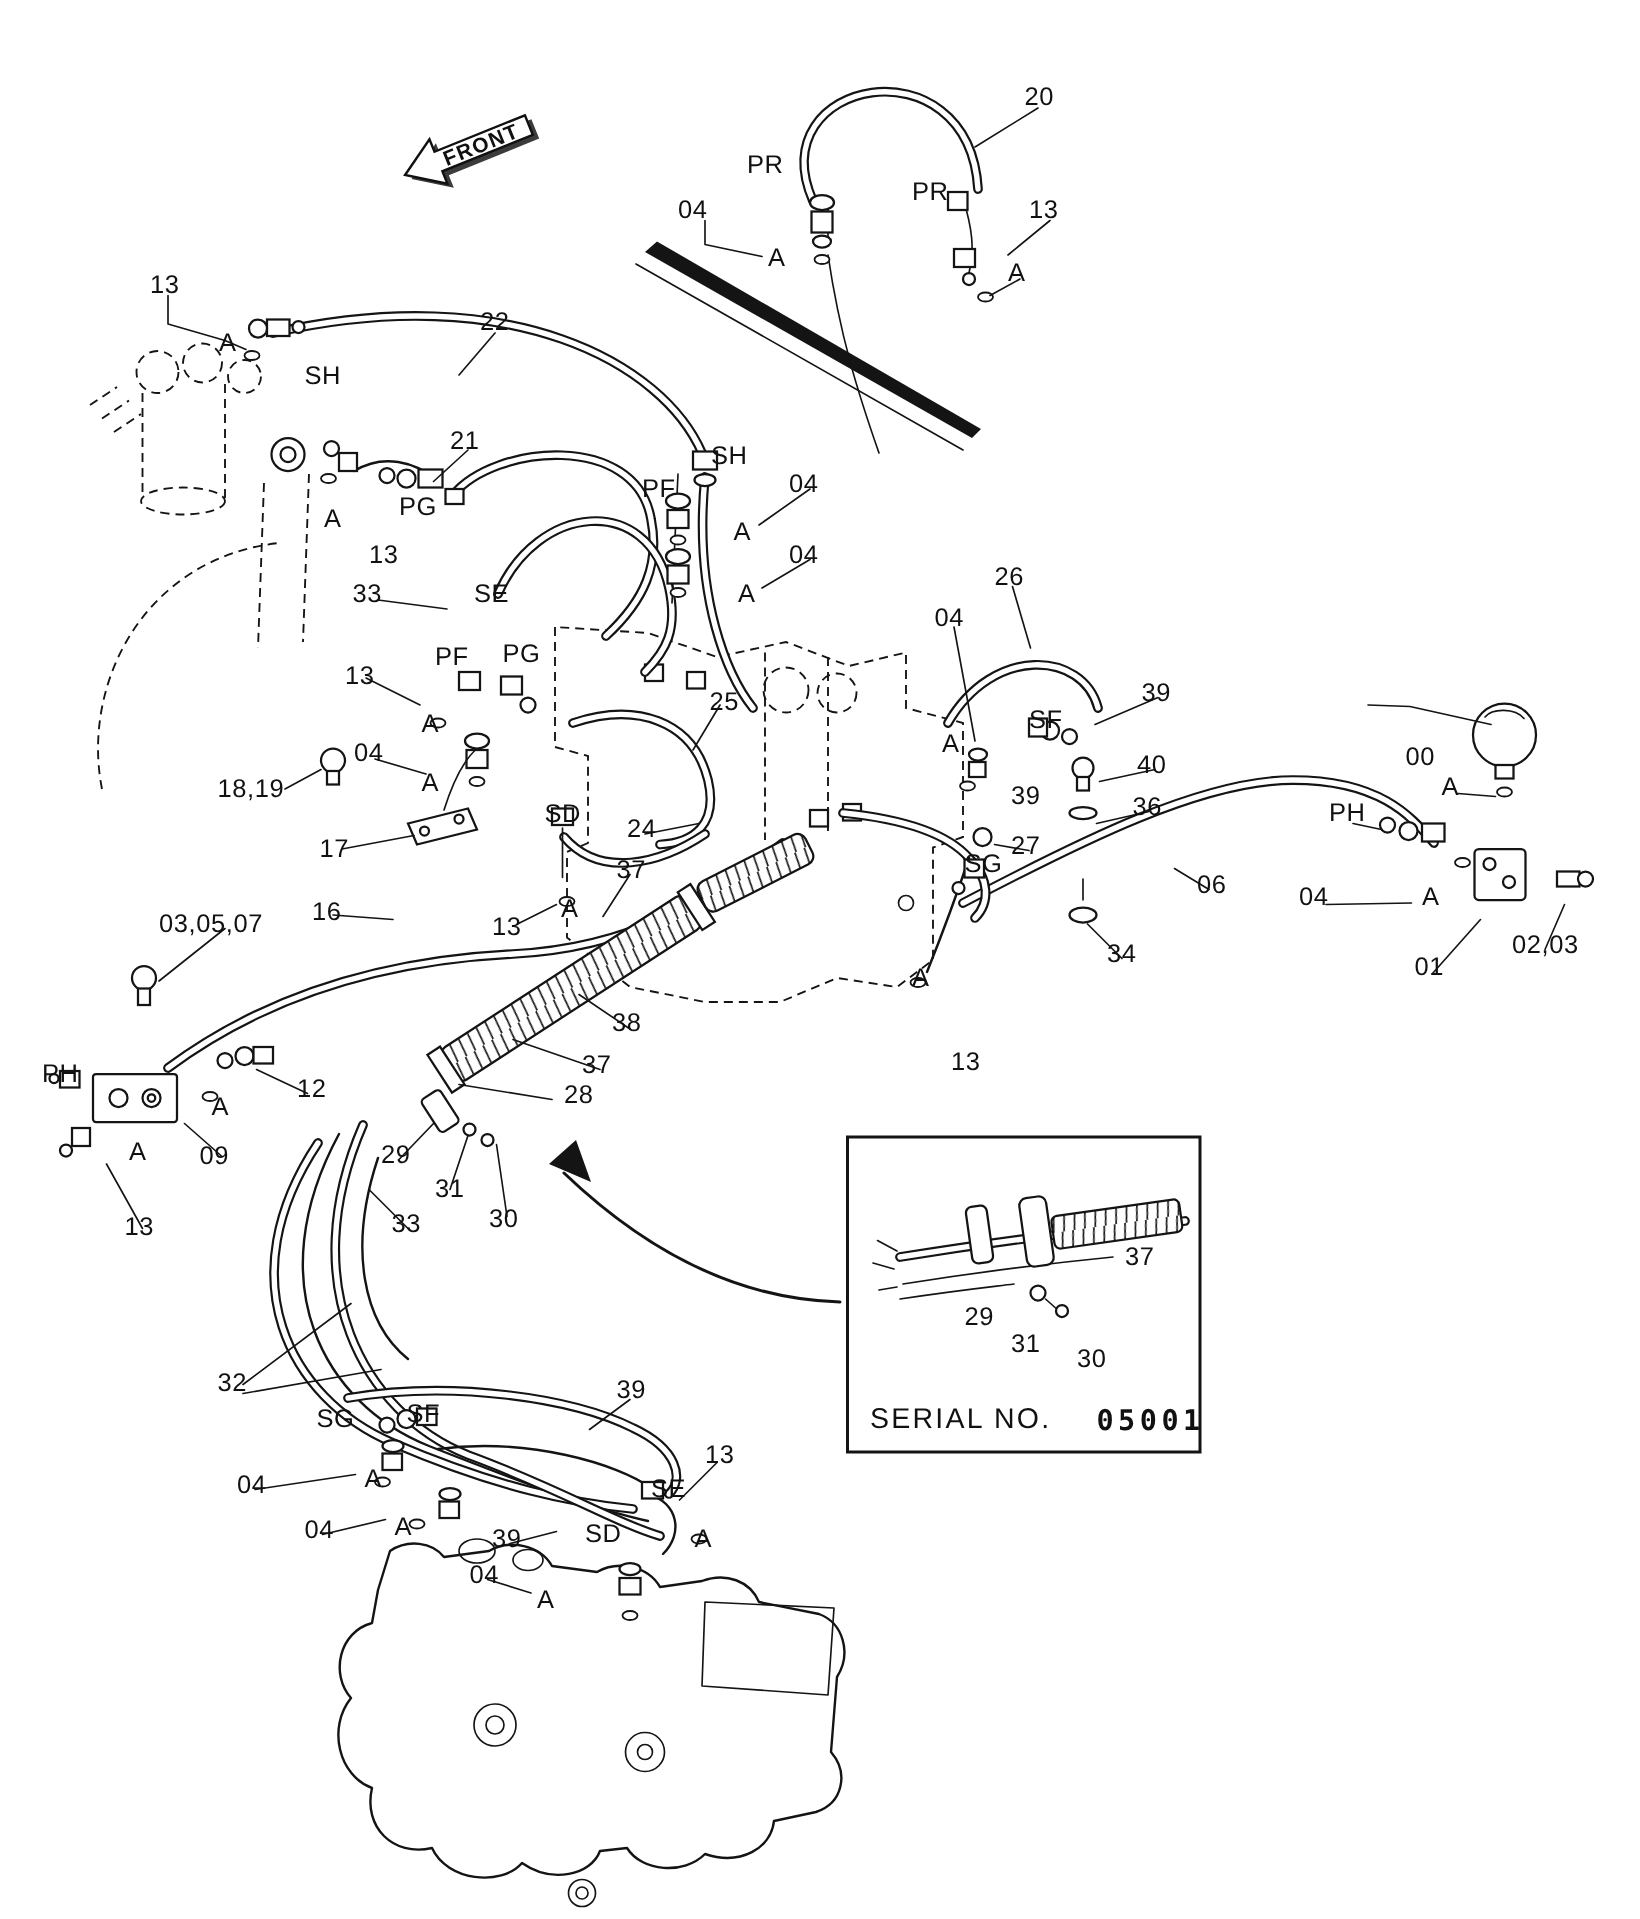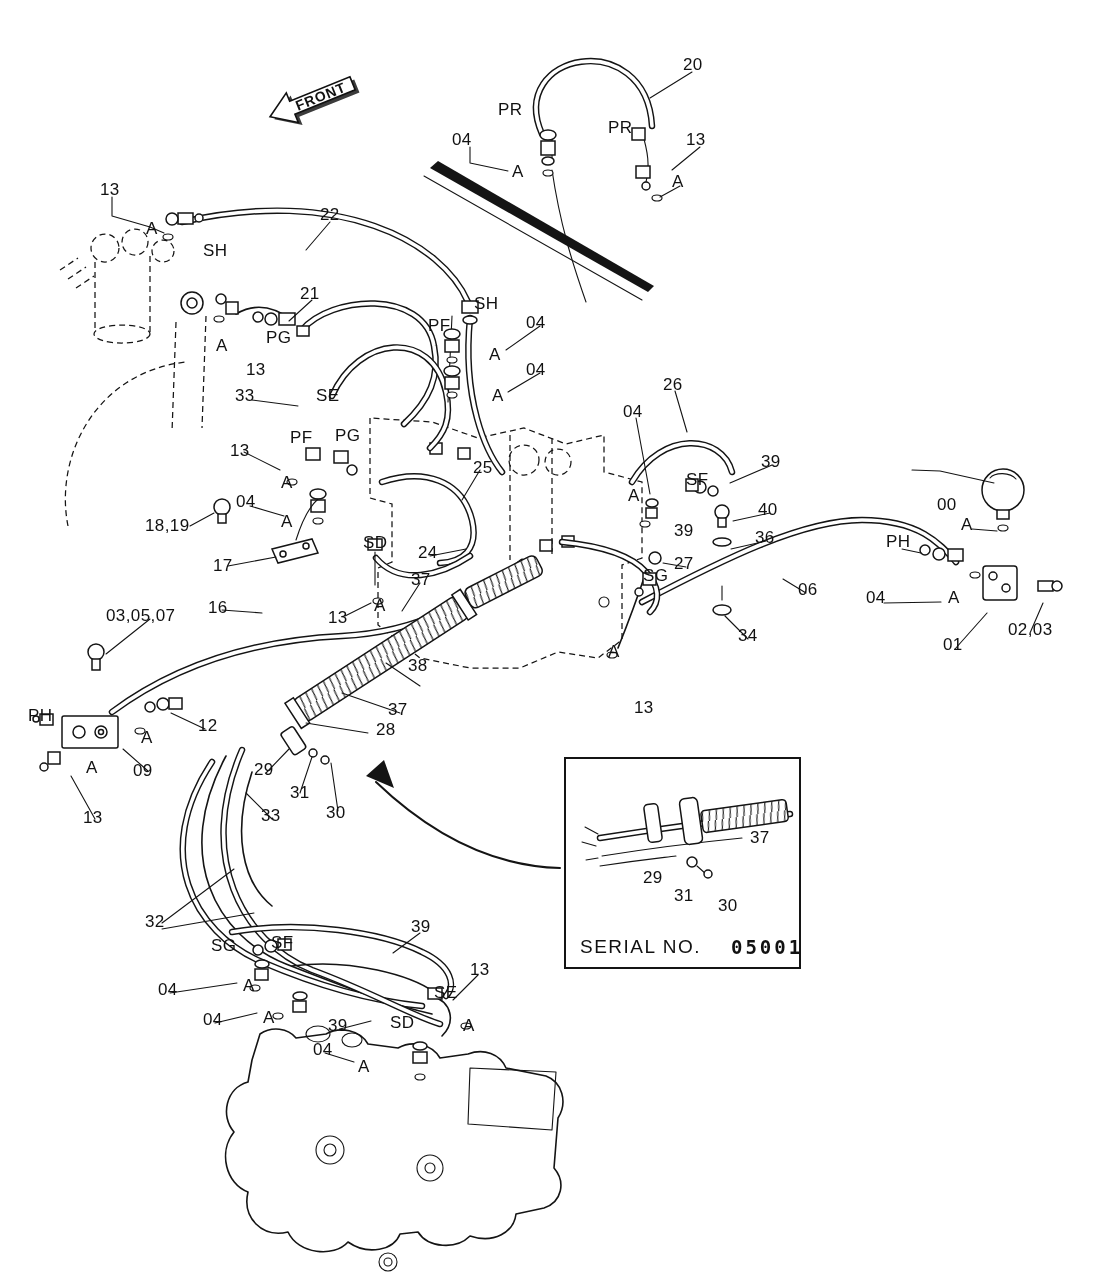--- a/index.html
+++ b/index.html
@@ -368,21 +368,21 @@
       <span class="callout" style="left: 866px; top: 588px;">04</span>
       <span class="callout" style="left: 948px; top: 588px;">A</span>
       <span class="callout" style="left: 943px; top: 635px;">01</span>
       <span class="callout" style="left: 1008px; top: 620px;">02,03</span>
       <span class="callout" style="left: 28px; top: 706px;">PH</span>
       <span class="callout" style="left: 198px; top: 716px;">12</span>
       <span class="callout" style="left: 141px; top: 728px;">A</span>
       <span class="callout" style="left: 133px; top: 761px;">09</span>
       <span class="callout" style="left: 86px; top: 758px;">A</span>
       <span class="callout" style="left: 83px; top: 808px;">13</span>
-      <span class="callout" style="left: 408px; top: 656px;">38</span>
+      <span class="callout" style="left: 408px; top: 672px;">38</span>
       <span class="callout" style="left: 388px; top: 700px;">37</span>
       <span class="callout" style="left: 376px; top: 720px;">28</span>
       <span class="callout" style="left: 634px; top: 698px;">13</span>
       <span class="callout" style="left: 608px; top: 642px;">A</span>
       <span class="callout" style="left: 254px; top: 760px;">29</span>
       <span class="callout" style="left: 290px; top: 783px;">31</span>
       <span class="callout" style="left: 326px; top: 803px;">30</span>
       <span class="callout" style="left: 261px; top: 806px;">33</span>
       <span class="callout" style="left: 145px; top: 912px;">32</span>
       <span class="callout" style="left: 211px; top: 936px;">SG</span>

